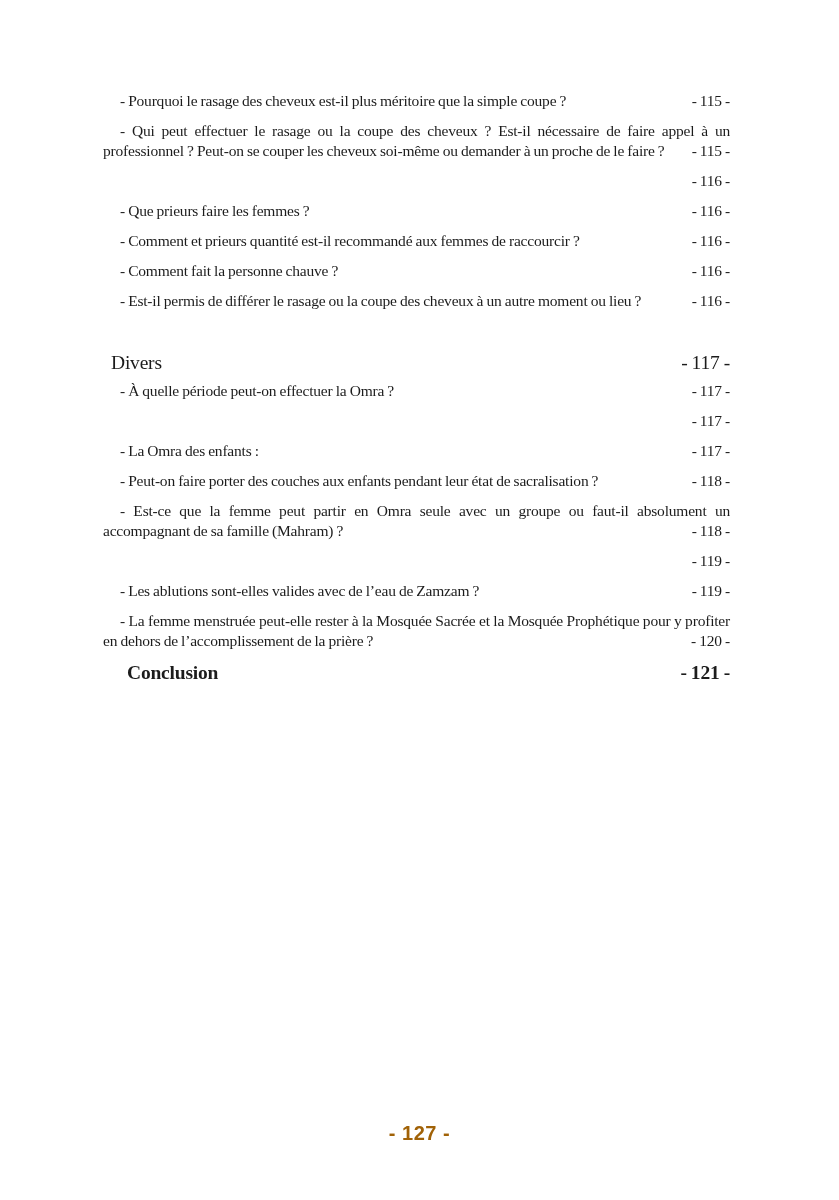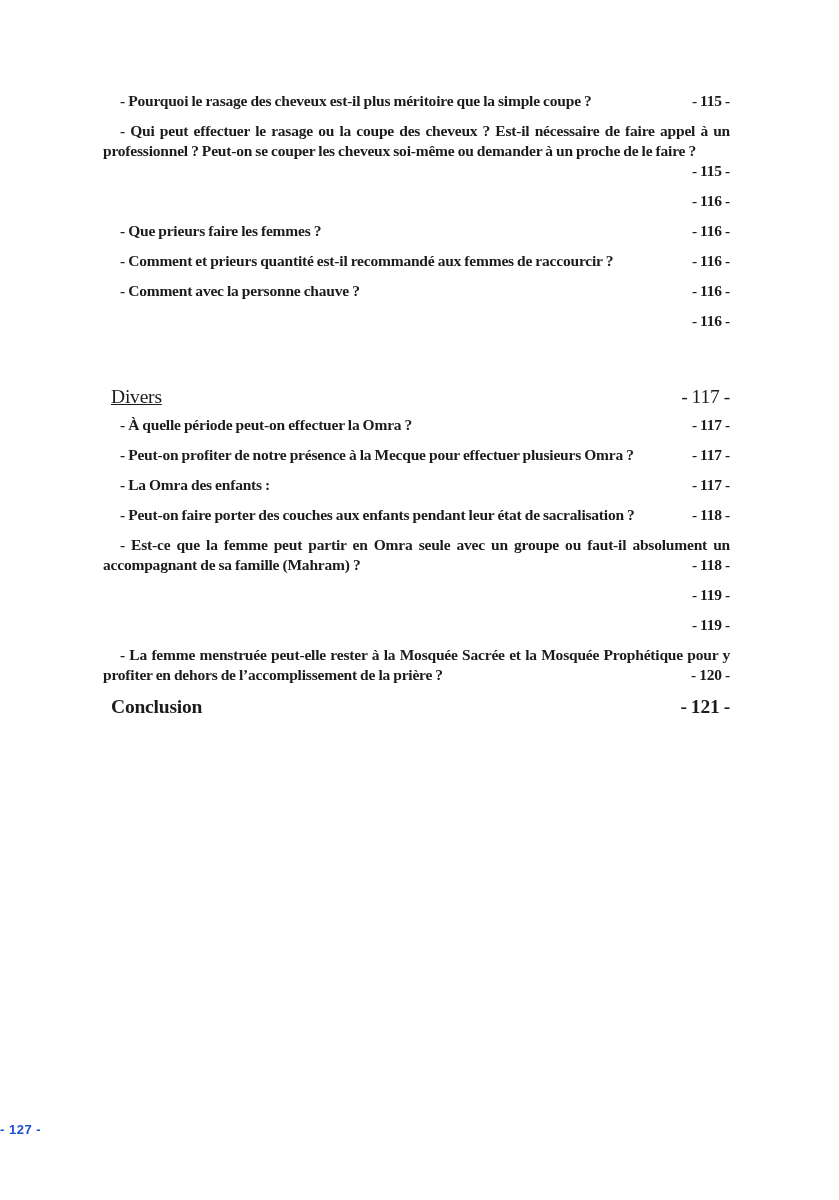--- a/index.html
+++ b/index.html
@@ -26,49 +26,48 @@
     letter-spacing: -0.2px;
     word-spacing: -0.5px;
     margin: 0 0 10px 0;
   }
   .toc-row .row-page {
     float: right;
     white-space: nowrap;
   }
   .toc-row.entry {
     text-indent: 17px;
-    font-weight: bold;
   }
   .toc-row.section {
     font-size: 19.5px;
     line-height: 24px;
-    margin-top: 54px;
+    margin-top: 40px;
     margin-bottom: 6px;
     margin-left: 8px;
     text-indent: 0;
-    text-decoration: underline;
   }
   .toc-row.section-bold {
     font-size: 19.5px;
     line-height: 24px;
     font-weight: bold;
     margin-top: 2px;
-    margin-left: 8px;
+    margin-left: 24px;
     text-indent: 0;
   }
   .footer {
     position: absolute;
     top: 1122px;
     left: 0;
     width: 100%;
+    text-align: center;
     font-family: "Liberation Sans", "DejaVu Sans", sans-serif;
-    font-size: 13px;
+    font-size: 20px;
     font-weight: 600;
     letter-spacing: 0.5px;
-    color: #1d4ed8;
+    color: #a16207;
   }
 </style>
 </head>
 <body>
 
 <div class="page">
   <main class="toc" id="toc">
       <div class="toc-row entry">
     <span class="row-text">- Pourquoi le rasage des cheveux est-il plus méritoire que la simple coupe ?</span>
     <span class="row-page">- 115 -</span>
@@ -82,54 +81,55 @@
   </div>
       <div class="toc-row entry">
     <span class="row-text">- Que prieurs faire les femmes ?</span>
     <span class="row-page">- 116 -</span>
   </div>
       <div class="toc-row entry">
     <span class="row-text">- Comment et prieurs quantité est-il recommandé aux femmes de raccourcir ?</span>
     <span class="row-page">- 116 -</span>
   </div>
       <div class="toc-row entry">
-    <span class="row-text">- Comment avec la personne chauve ?</span>
+    <span class="row-text">- Comment fait la personne chauve ?</span>
     <span class="row-page">- 116 -</span>
   </div>
       <div class="toc-row entry">
+    <span class="row-text">- Est-il permis de différer le rasage ou la coupe des cheveux à un autre moment ou lieu ?</span>
     <span class="row-page">- 116 -</span>
   </div>
       <div class="toc-row section">
     <span class="row-text">Divers</span>
     <span class="row-page">- 117 -</span>
   </div>
       <div class="toc-row entry">
     <span class="row-text">- À quelle période peut-on effectuer la Omra ?</span>
     <span class="row-page">- 117 -</span>
   </div>
       <div class="toc-row entry">
-    <span class="row-text">- Peut-on profiter de notre présence à la Mecque pour effectuer plusieurs Omra ?</span>
     <span class="row-page">- 117 -</span>
   </div>
       <div class="toc-row entry">
     <span class="row-text">- La Omra des enfants :</span>
     <span class="row-page">- 117 -</span>
   </div>
       <div class="toc-row entry">
     <span class="row-text">- Peut-on faire porter des couches aux enfants pendant leur état de sacralisation ?</span>
     <span class="row-page">- 118 -</span>
   </div>
       <div class="toc-row entry">
     <span class="row-text">- Est-ce que la femme peut partir en Omra seule avec un groupe ou faut-il absolument un accompagnant de sa famille (Mahram) ?</span>
     <span class="row-page">- 118 -</span>
   </div>
       <div class="toc-row entry">
     <span class="row-page">- 119 -</span>
   </div>
       <div class="toc-row entry">
+    <span class="row-text">- Les ablutions sont-elles valides avec de l’eau de Zamzam ?</span>
     <span class="row-page">- 119 -</span>
   </div>
       <div class="toc-row entry">
     <span class="row-text">- La femme menstruée peut-elle rester à la Mosquée Sacrée et la Mosquée Prophétique pour y profiter en dehors de l’accomplissement de la prière ?</span>
     <span class="row-page">- 120 -</span>
   </div>
       <div class="toc-row section-bold">
     <span class="row-text">Conclusion</span>
     <span class="row-page">- 121 -</span>
   </div>

